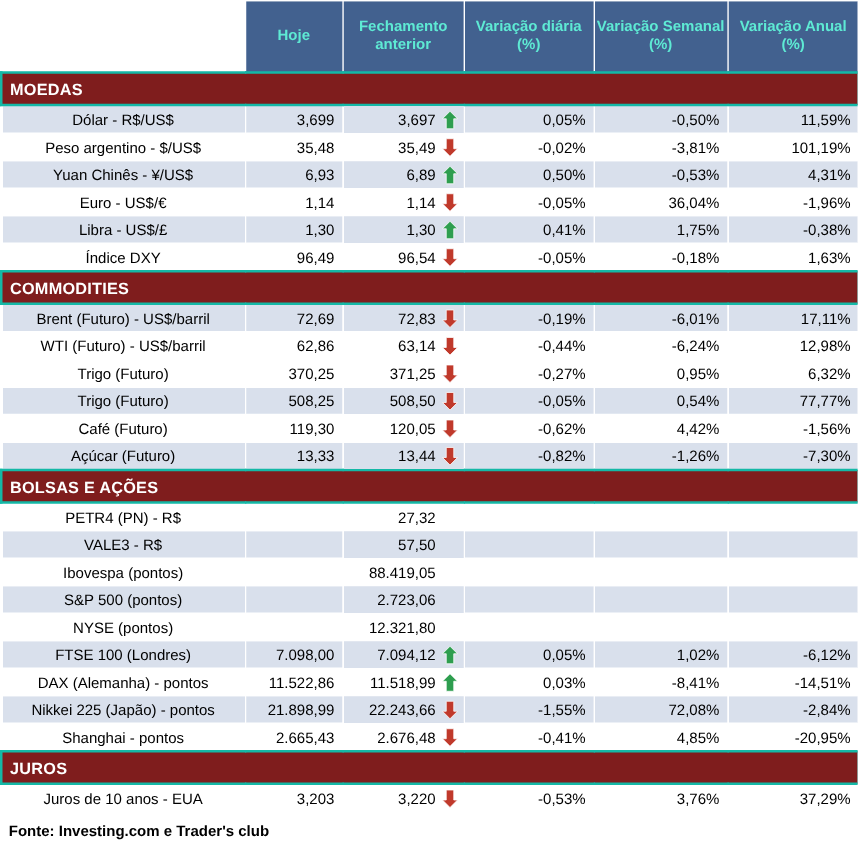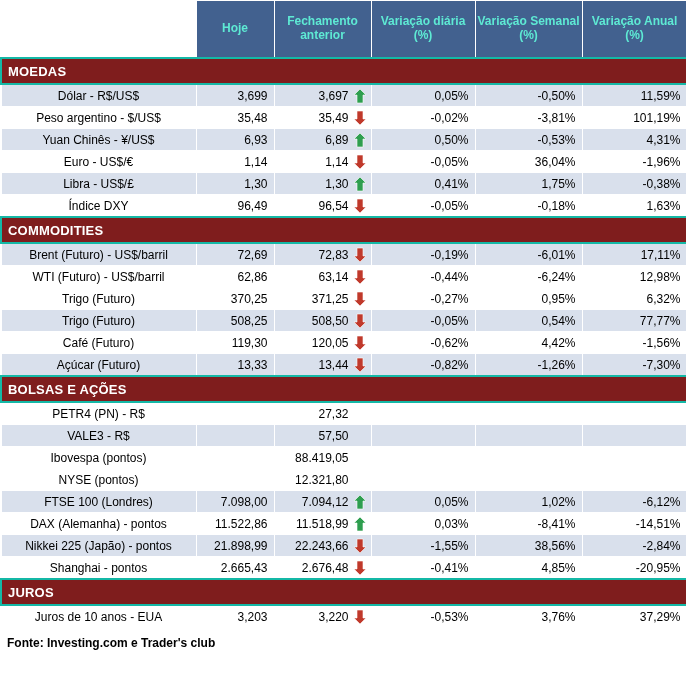--- a/index.html
+++ b/index.html
@@ -291,20 +291,28 @@
         <td class="num"></td>
       </tr>
       <tr class="data plain">
         <td class="label">Ibovespa (pontos)</td>
         <td class="num"></td>
         <td class="prev">88.419,05</td>
         <td class="num"></td>
         <td class="num"></td>
         <td class="num"></td>
       </tr>
+      <tr class="data shade">
+        <td class="label">S&amp;P 500 (pontos)</td>
+        <td class="num"></td>
+        <td class="prev">2.723,06</td>
+        <td class="num"></td>
+        <td class="num"></td>
+        <td class="num"></td>
+      </tr>
       <tr class="data plain">
         <td class="label">NYSE (pontos)</td>
         <td class="num"></td>
         <td class="prev">12.321,80</td>
         <td class="num"></td>
         <td class="num"></td>
         <td class="num"></td>
       </tr>
       <tr class="data shade">
         <td class="label">FTSE 100 (Londres)</td>
@@ -332,21 +340,21 @@
       </tr>
       <tr class="data shade">
         <td class="label">Nikkei 225 (Japão) - pontos</td>
         <td class="num">21.898,99</td>
         <td class="prev">22.243,66<span class="arrow">
             <svg width="14" height="16" viewBox="0 0 14 16">
               <polygon points="7,15 1,9 4,9 4,1 10,1 10,9 13,9" fill="#c0392b" stroke="#ffffff" stroke-width="0.6"></polygon>
             </svg>
           </span></td>
         <td class="num">-1,55%</td>
-        <td class="num">38,56%</td>
+        <td class="num">72,08%</td>
         <td class="num">-2,84%</td>
       </tr>
       <tr class="data plain">
         <td class="label">Shanghai - pontos</td>
         <td class="num">2.665,43</td>
         <td class="prev">2.676,48<span class="arrow">
             <svg width="14" height="16" viewBox="0 0 14 16">
               <polygon points="7,15 1,9 4,9 4,1 10,1 10,9 13,9" fill="#c0392b" stroke="#ffffff" stroke-width="0.6"></polygon>
             </svg>
           </span></td>

